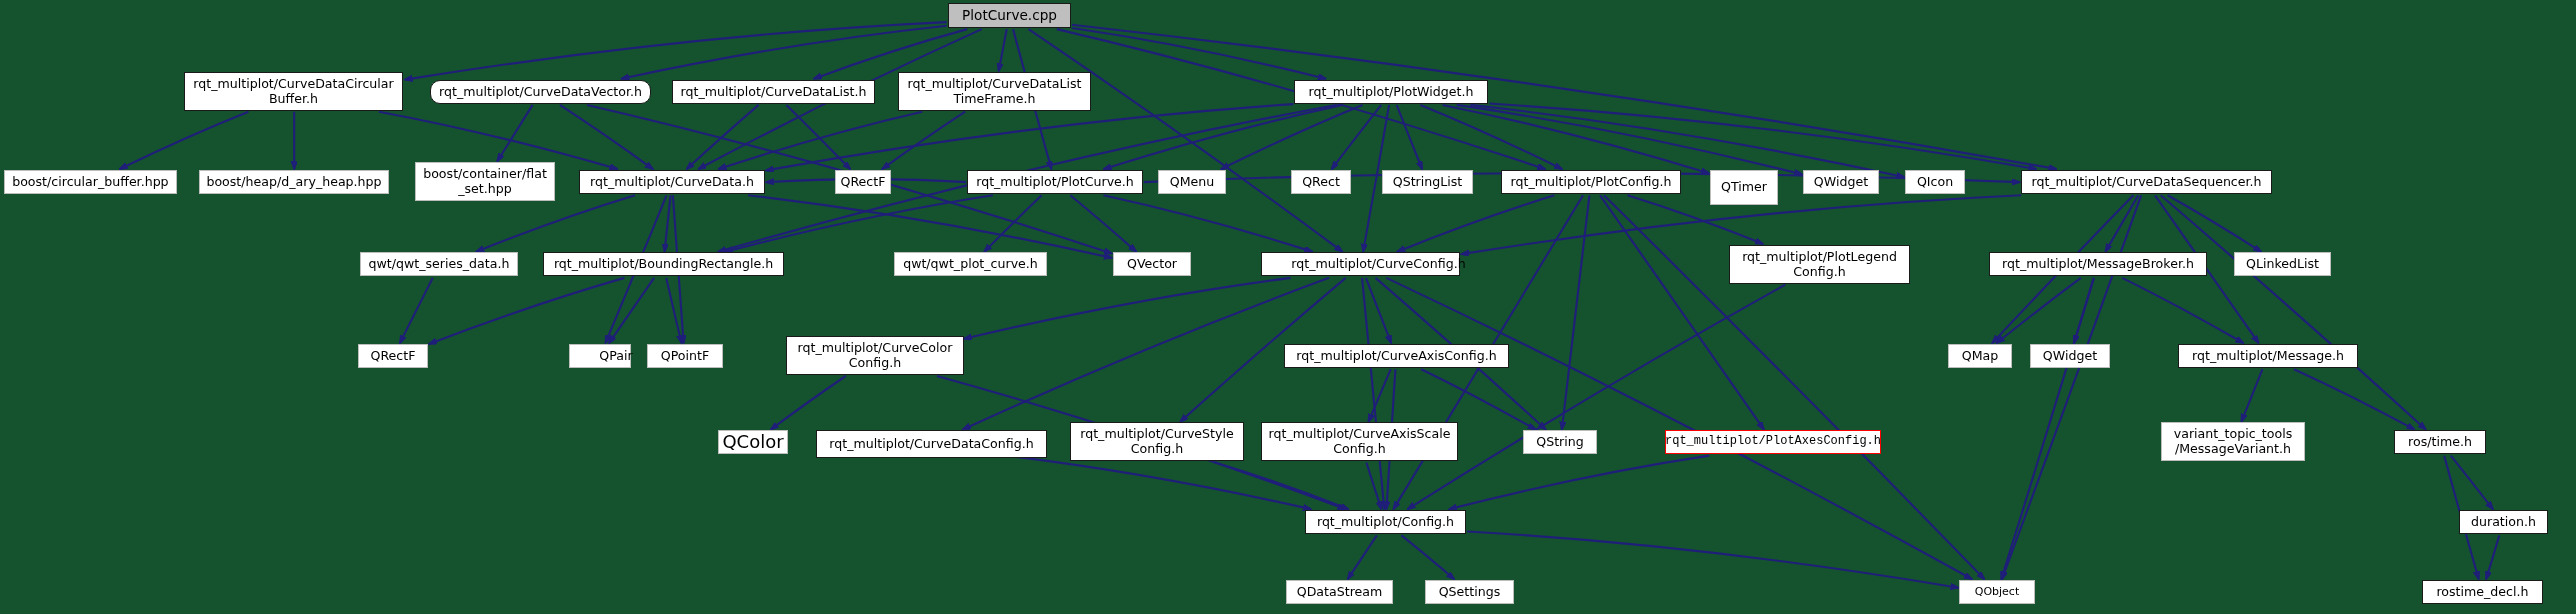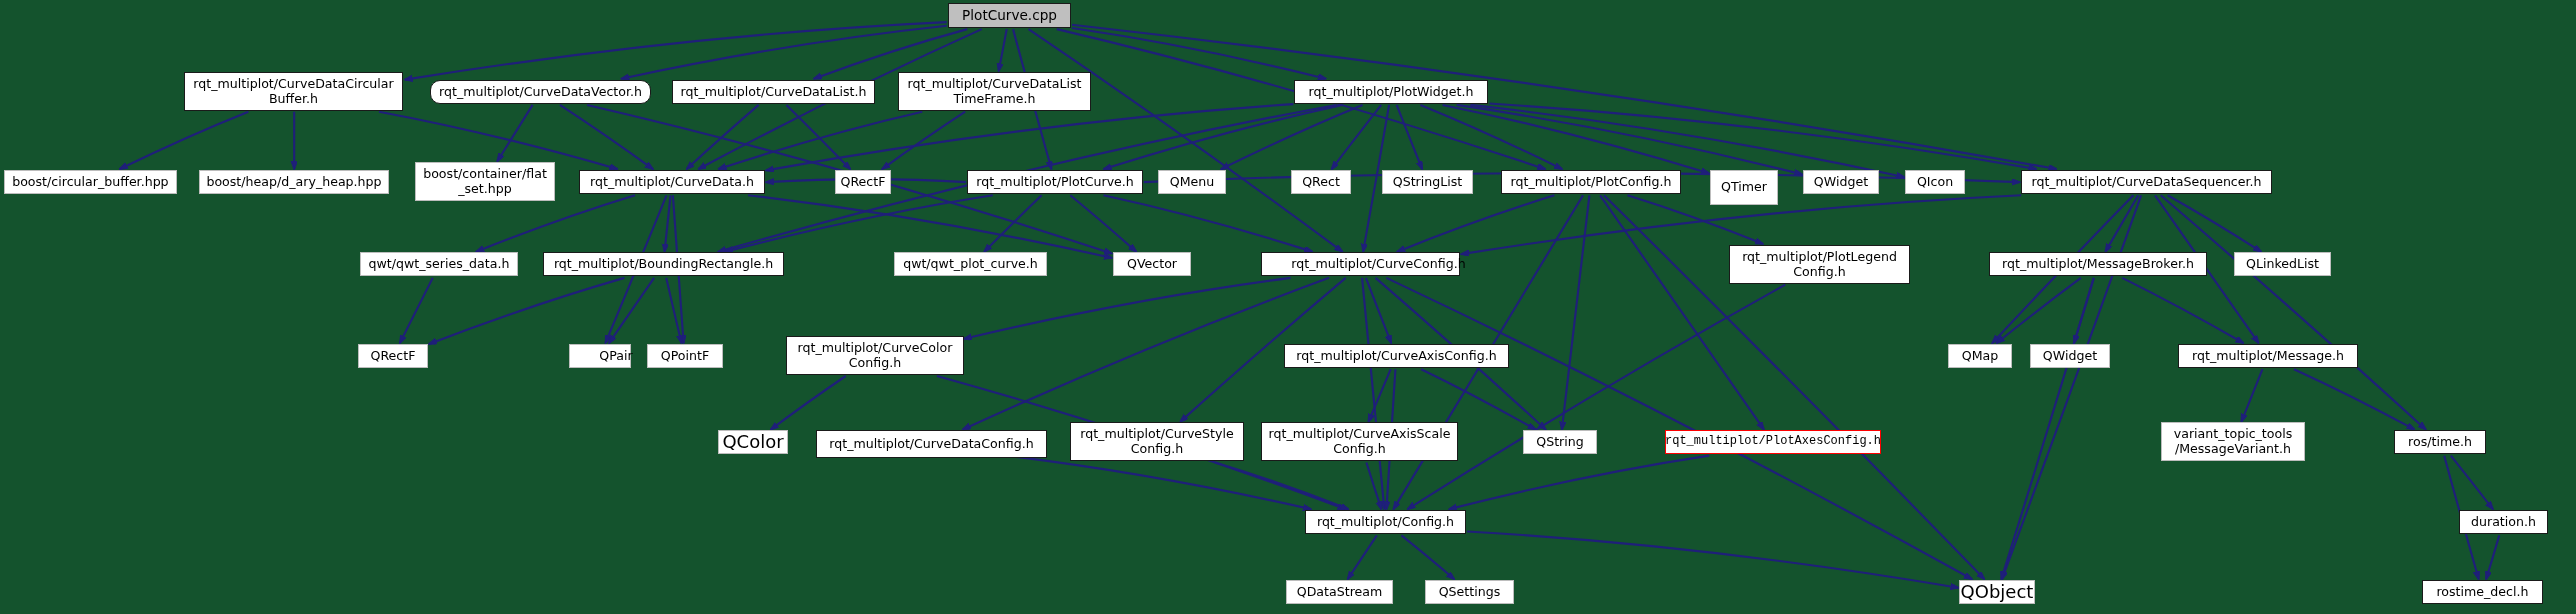--- a/index.html
+++ b/index.html
@@ -174,17 +174,17 @@
 Config.h</div>
       <div class="node n-ext" style="left: 1523px; top: 430px; width: 74px; height: 24px; font-size: 12.6px;">QString</div>
       <div class="node n-cur" style="left: 1665px; top: 430px; width: 216px; height: 24px; font-size: 12px; font-family: Liberation Mono, monospace;">rqt_multiplot/PlotAxesConfig.h</div>
       <div class="node n-ext" style="left: 2161px; top: 422px; width: 144px; height: 39px; font-size: 12.6px;">variant_topic_tools
 /MessageVariant.h</div>
       <div class="node n-hdr" style="left: 2394px; top: 430px; width: 92px; height: 24px; font-size: 12.6px;">ros/time.h</div>
       <div class="node n-hdr" style="left: 1305px; top: 510px; width: 161px; height: 24px; font-size: 12.6px;">rqt_multiplot/Config.h</div>
       <div class="node n-hdr" style="left: 2459px; top: 510px; width: 89px; height: 24px; font-size: 12.6px;">duration.h</div>
       <div class="node n-ext" style="left: 1286px; top: 580px; width: 107px; height: 24px; font-size: 12.6px;">QDataStream</div>
       <div class="node n-ext" style="left: 1425px; top: 580px; width: 89px; height: 24px; font-size: 12.6px;">QSettings</div>
-      <div class="node n-ext" style="left: 1959px; top: 580px; width: 76px; height: 24px; font-size: 18px;">QObject</div>
+      <div class="node n-ext" style="left: 1959px; top: 580px; width: 76px; height: 24px; font-size: 11px;">QObject</div>
       <div class="node n-hdr" style="left: 2422px; top: 580px; width: 121px; height: 24px; font-size: 12.6px;">rostime_decl.h</div>
     </div>
 </div>
 
 
 </body></html>

